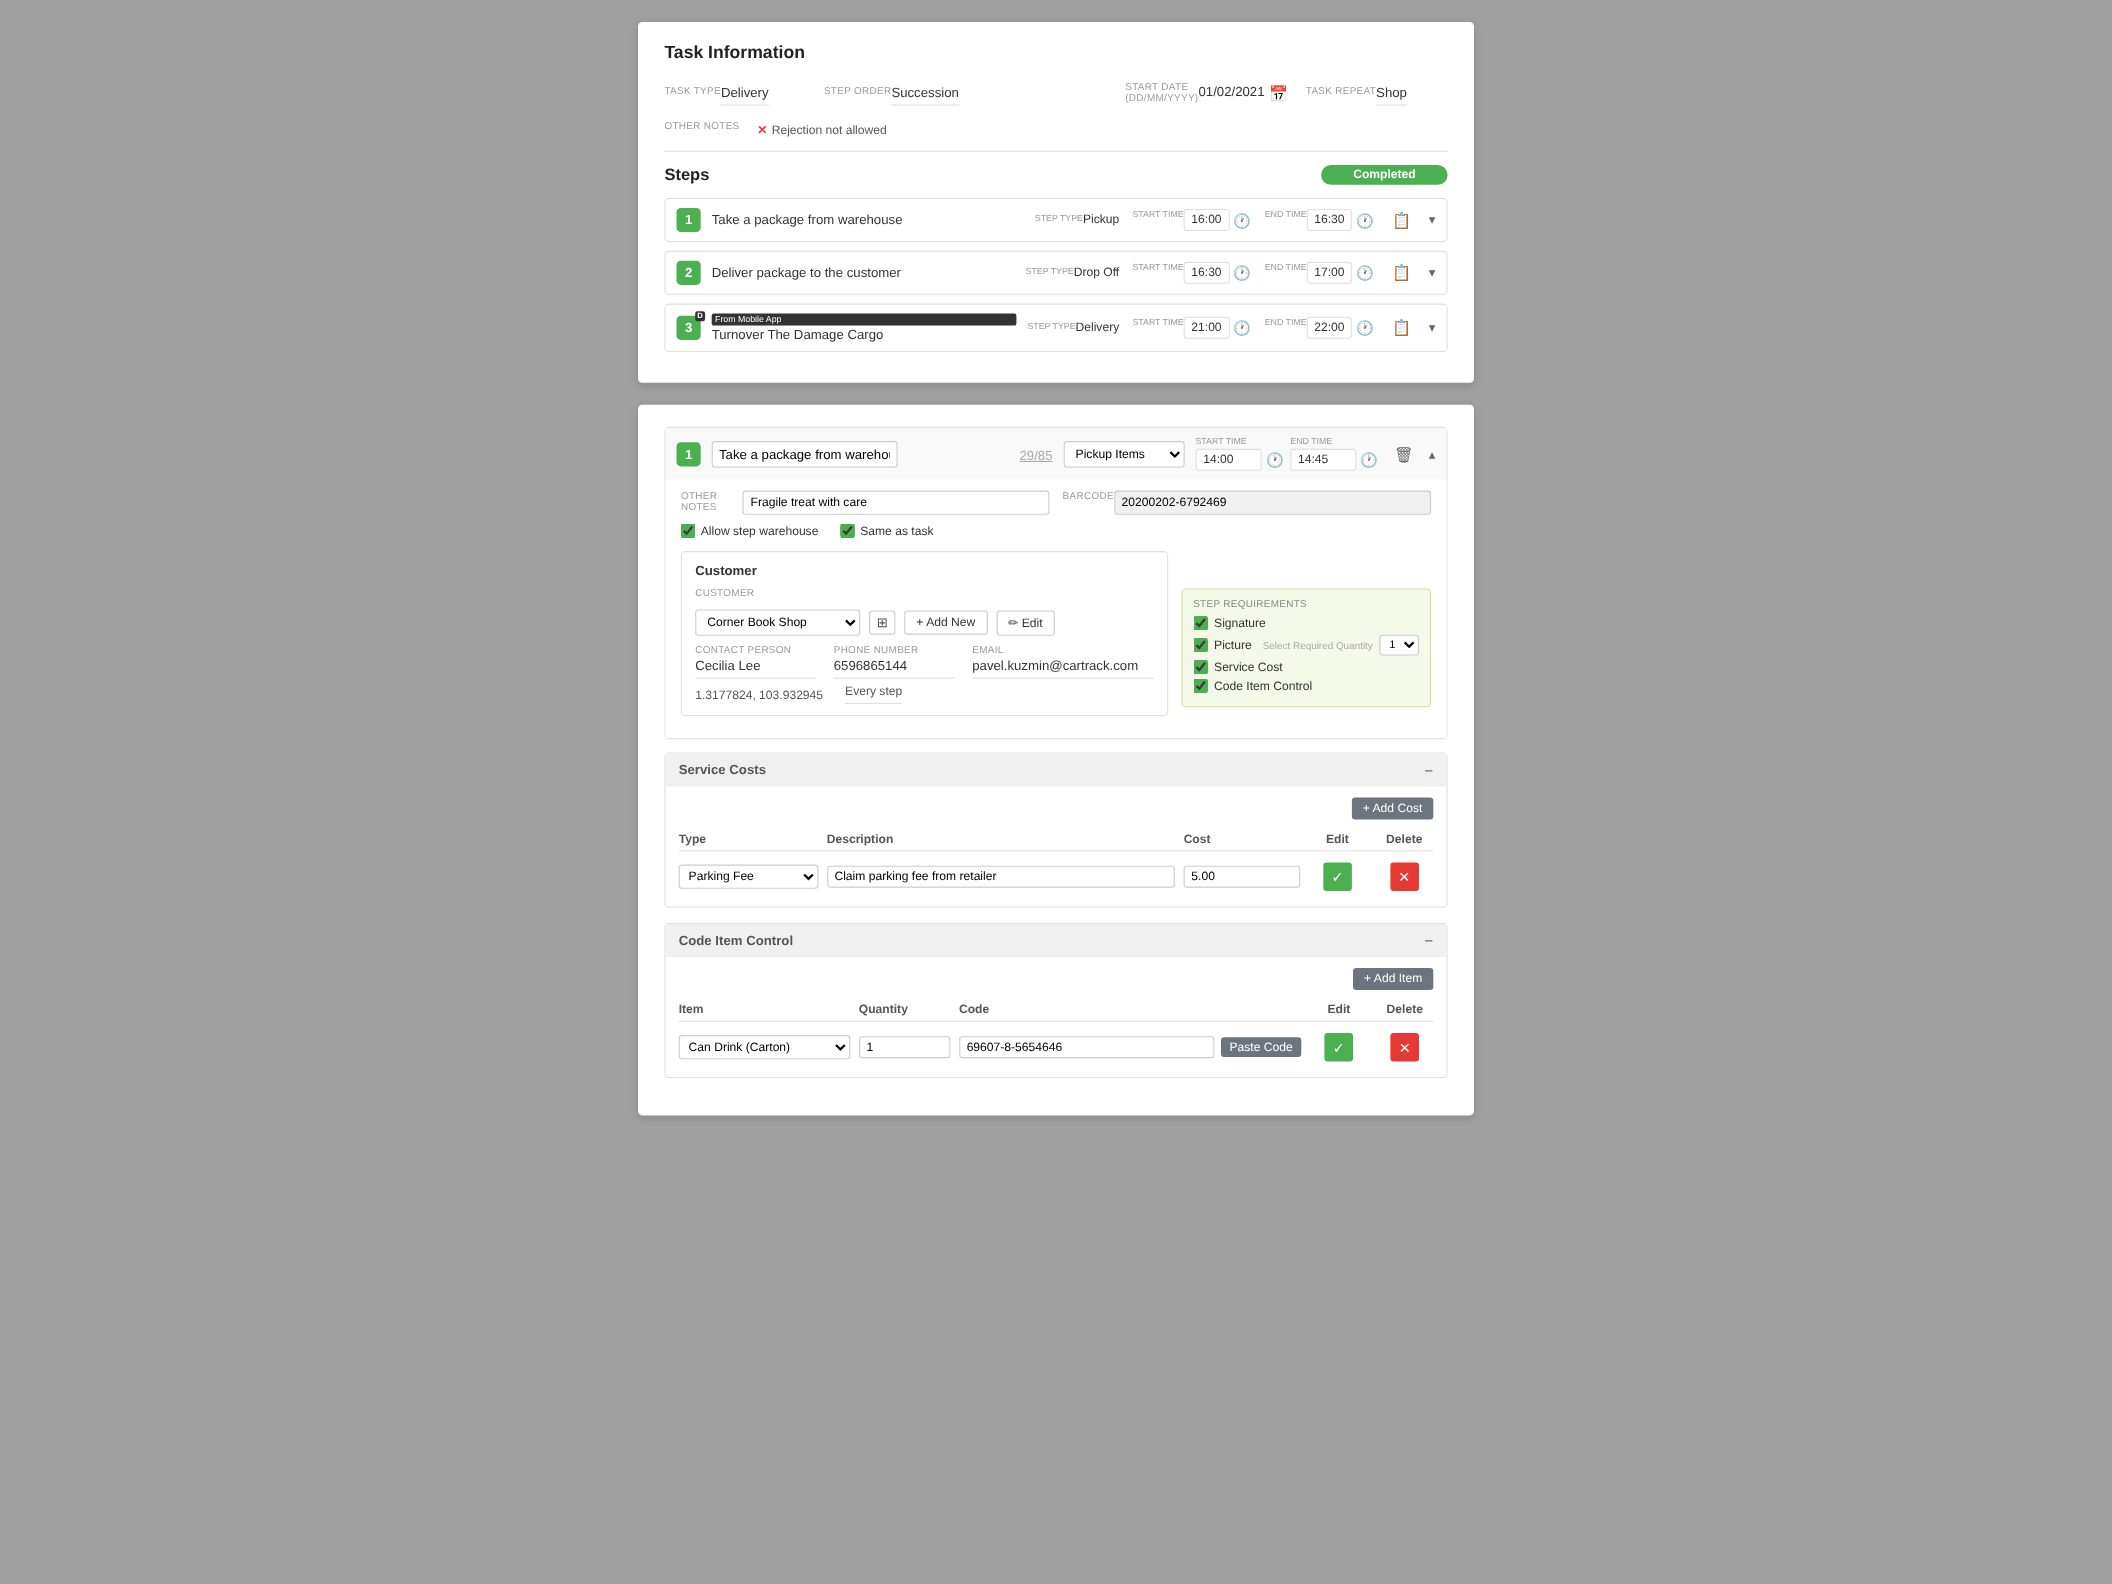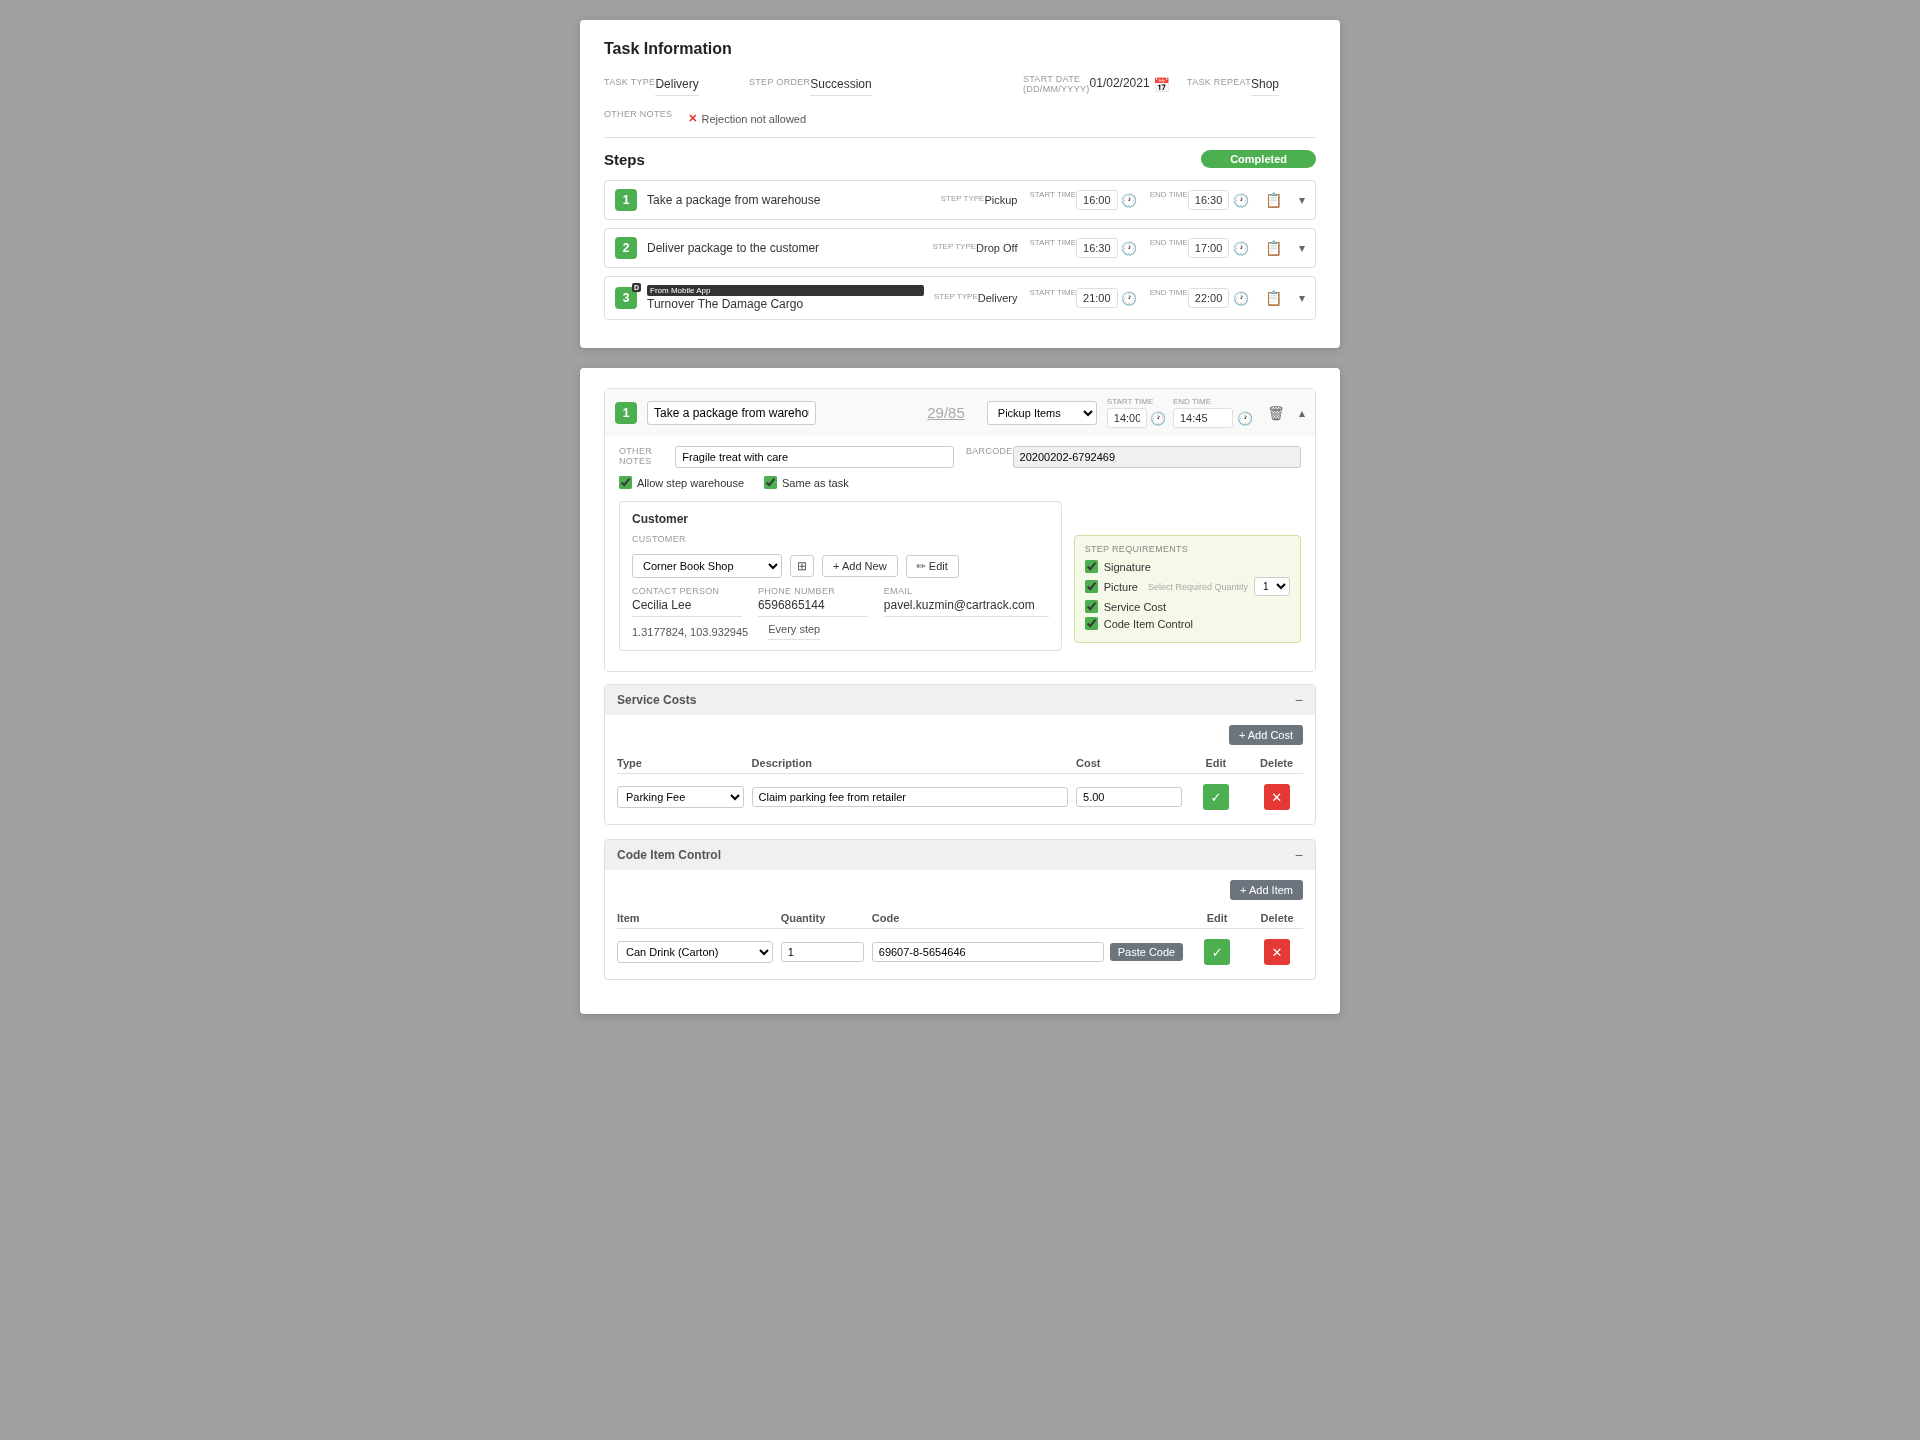--- a/index.html
+++ b/index.html
@@ -607,32 +607,32 @@
   </div>
 </div>
 
 <div class="card">
 
   <div class="step-row-expanded">
     <div class="step-row-top">
       <div class="step-num">1</div>
       <div style="flex:1;position:relative;">
         <input class="step-name-input" type="text" value="Take a package from warehouse" style="">
-        <span class="char-count" style="position:absolute;right:12px;bottom:4px;font-size:15px;color:#aaa;text-decoration:underline;">29/85</span>
+        <span class="char-count" style="position:absolute;right:0;bottom:4px;font-size:12px;color:#aaa;text-decoration:underline;">29/85</span>
       </div>
       <select class="step-type-select">
         <option>Pickup Items</option>
         <option>Drop Off</option>
         <option>Delivery</option>
       </select>
       <div class="time-group" style="gap:6px;">
         <div style="display:flex;flex-direction:column;gap:2px;">
           <span class="step-field-label" style="font-size:8px;color:#999;">START TIME</span>
           <div class="time-group">
-            <input class="time-box" style="width: 40px;" type="text" value="14:00">
+            <input class="time-box" style="width: 60px;" type="text" value="14:00">
             <span class="clock-icon">🕐</span>
           </div>
         </div>
         <div style="display:flex;flex-direction:column;gap:2px;">
           <span class="step-field-label" style="font-size:8px;color:#999;">END TIME</span>
           <div class="time-group">
             <input class="time-box" style="width: 60px;" type="text" value="14:45">
             <span class="clock-icon">🕐</span>
           </div>
         </div>

